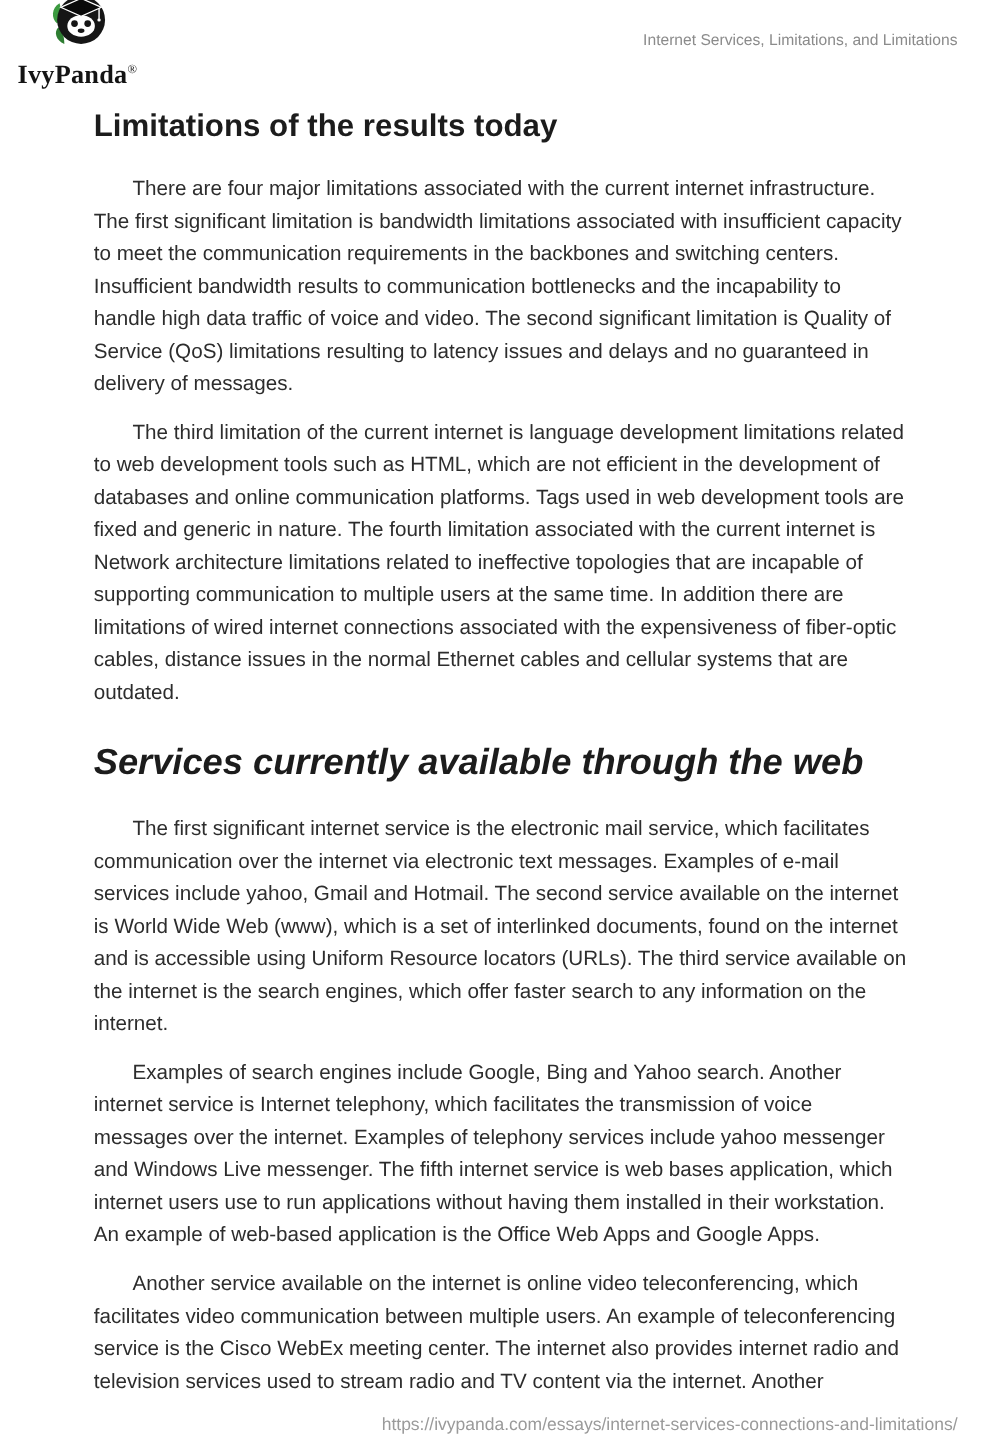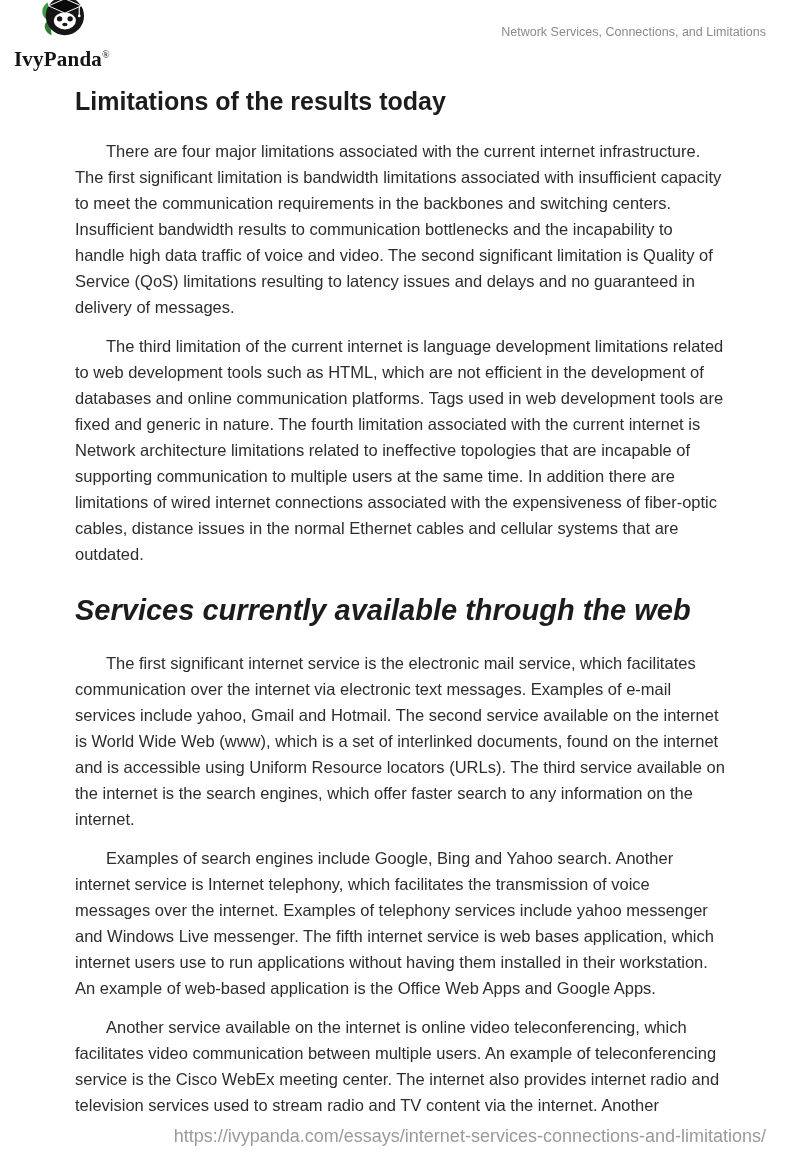--- a/index.html
+++ b/index.html
@@ -71,21 +71,21 @@
     line-height: 26px;
     color: #2d2d2d;
     margin: 0 0 13px 0;
     text-indent: 31px;
     text-align: left;
   }
   .footer {
     position: absolute;
     right: 34px;
     bottom: 13px;
-    font-size: 18px;
+    font-size: 14px;
     color: #9a9a9a;
   }
 </style>
 </head>
 <body>
 
 <div class="page">
 
   <div class="header">
     <div class="brand-row">
@@ -103,21 +103,21 @@
           <ellipse cx="27" cy="34" rx="2.8" ry="1.8" fill="#161616"></ellipse>
 
           <polygon points="27,7 44,14.5 27,22 10,14.5" fill="#0a0a0a" stroke="#ffffff" stroke-width="1"></polygon>
           <rect x="24.5" y="14" width="5" height="5" fill="#0a0a0a"></rect>
           <line x1="42" y1="15" x2="42" y2="24" stroke="#ffffff" stroke-width="1.2"></line>
           <circle cx="42" cy="25" r="1.4" fill="#ffffff"></circle>
         </svg>
       </span>
       <span class="brand-name"><span>IvyPanda</span><sup>®</sup></span>
     </div>
-    <div class="doc-title">Network Services, Connections, and Limitations</div>
+    <div class="doc-title">Internet Services, Limitations, and Limitations</div>
   </div>
 
   <div class="content">
 
     <h2 class="heading-1">Limitations of the results today</h2>
 
     <p class="para">There are four major limitations associated with the current internet infrastructure. The first significant limitation is bandwidth limitations associated with insufficient capacity to meet the communication requirements in the backbones and switching centers. Insufficient bandwidth results to communication bottlenecks and the incapability to handle high data traffic of voice and video. The second significant limitation is Quality of Service (QoS) limitations resulting to latency issues and delays and no guaranteed in delivery of messages.</p>
     <p class="para">The third limitation of the current internet is language development limitations related to web development tools such as HTML, which are not efficient in the development of databases and online communication platforms. Tags used in web development tools are fixed and generic in nature. The fourth limitation associated with the current internet is Network architecture limitations related to ineffective topologies that are incapable of supporting communication to multiple users at the same time. In addition there are limitations of wired internet connections associated with the expensiveness of fiber-optic cables, distance issues in the normal Ethernet cables and cellular systems that are outdated.</p>
 
     <h1 class="heading-2">Services currently available through the web</h1>

